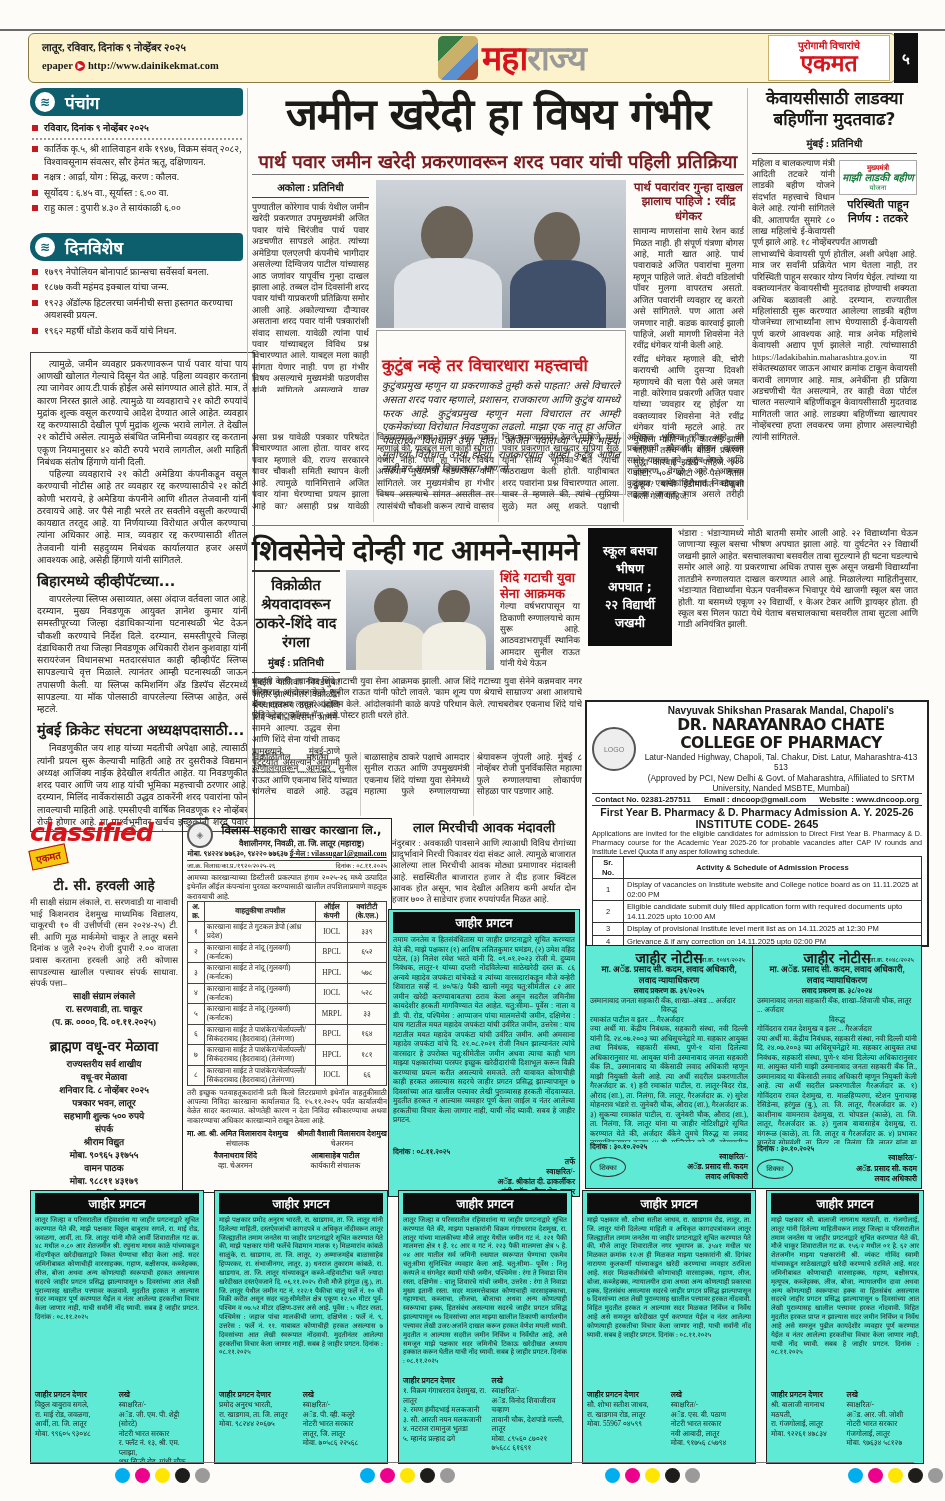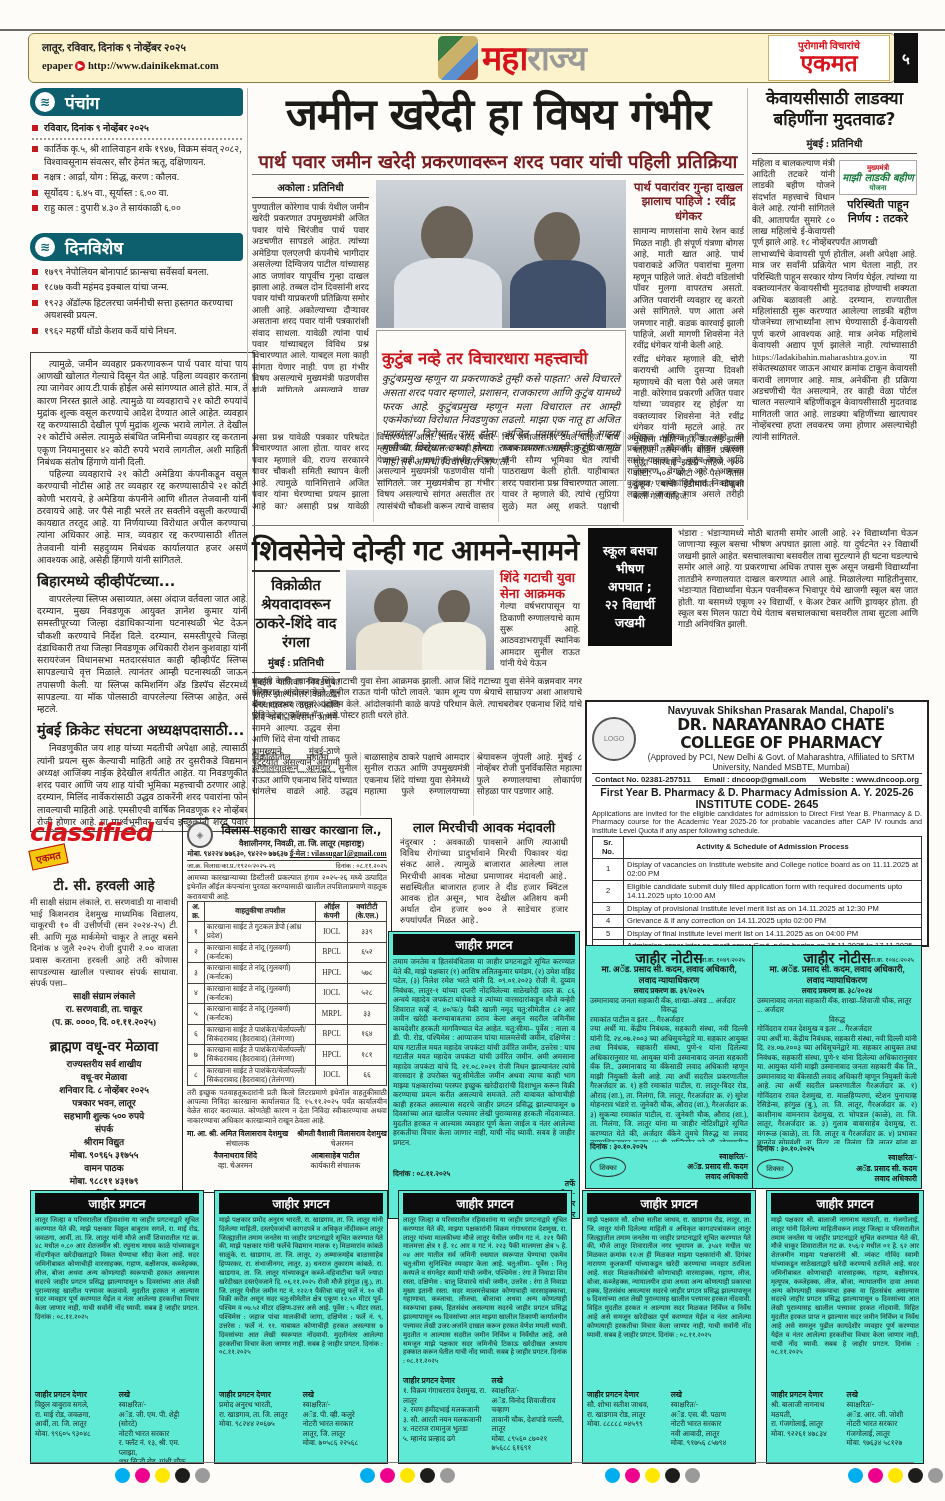--- a/index.html
+++ b/index.html
@@ -174,21 +174,21 @@
       <div class="byline">अकोला : प्रतिनिधी</div>
       <div class="small-body just" style="height:190px;overflow:hidden;">पुण्यातील कोरेगाव पार्क येथील जमीन खरेदी प्रकरणात उपमुख्यमंत्री अजित पवार यांचे चिरंजीव पार्थ पवार अडचणीत सापडले आहेत. त्यांच्या अमेडिया एलएलपी कंपनीचे भागीदार असलेल्या दिग्विजय पाटील यांच्यासह आठ जणांवर यापूर्वीच गुन्हा दाखल झाला आहे. तब्बल दोन दिवसांनी शरद पवार यांची याप्रकरणी प्रतिक्रिया समोर आली आहे. अकोल्याच्या दौऱ्यावर असताना शरद पवार यांनी पत्रकारांशी संवाद साधला. यावेळी त्यांना पार्थ पवार यांच्याबद्दल विविध प्रश्न विचारण्यात आले. याबद्दल मला काही सांगता येणार नाही. पण हा गंभीर विषय असल्याचे मुख्यमंत्री फडणवीस यांनी सांगितले असल्याने यावर समितीच्या अहवालातून कोणत्या बाबी समोर येतात, ते पाहिले पाहिजे असे स्पष्ट मत राष्ट्रवादी शरद पवार गटाचे अध्यक्ष शरद पवार यांनी सांगितले. पार्थ पवार प्रकरणात राज्य सरकार त्यांना वाचवत आहे का?</div>
     </div>
     <div style="width:250px;">
       <div class="photo" style="width:250px;height:148px;">
         <span class="ph-head" style="left:45px;top:26px;width:52px;height:58px;"></span>
         <span class="ph-body" style="left:18px;top:78px;width:108px;height:70px;background:#dfe3e8;"></span>
         <span class="ph-head" style="left:158px;top:32px;width:46px;height:54px;"></span>
         <span class="ph-body" style="left:134px;top:80px;width:96px;height:68px;"></span>
       </div>
-      <div style="border:1px solid #999;padding:12px 5px;margin-top:2px;">
+      <div style="border:1px solid #999;padding:19px 5px;margin-top:2px;">
         <div class="quote-title">कुटुंब नव्हे तर विचारधारा महत्त्वाची</div>
         <div class="quote-body just">कुटुंबप्रमुख म्हणून या प्रकरणाकडे तुम्ही कसे पाहता? असे विचारले असता शरद पवार म्हणाले, प्रशासन, राजकारण आणि कुटुंब यामध्ये फरक आहे. कुटुंबप्रमुख म्हणून मला विचाराल तर आम्ही एकमेकांच्या विरोधात निवडणुका लढलो. माझा एक नातू हा अजित पवारांच्या विरोधात उभा होता. अजित पवारांच्या पत्नी माझ्या मुलीच्या विरोधात उभ्या होत्या. राजकारणात आम्ही कुटुंब आणत नाही तर आमची विचारधारा आणतो.</div>
       </div>
     </div>
     <div style="width:112px;">
       <div class="maroon-title">पार्थ पवारांवर गुन्हा दाखल झालाच पाहिजे : रवींद्र धंगेकर</div>
       <div class="small-body just">सामान्य माणसांना साधे रेशन कार्ड मिळत नाही. ही संपूर्ण यंत्रणा बोगस आहे, माती खात आहे. पार्थ पवाराकडे अजित पवारांचा मुलगा म्हणून पाहिले जाते. शेवटी वडिलांची पॉवर मुलगा वापरतच असतो. अजित पवारांनी व्यवहार रद्द करतो असे सांगितले. पण आता असे जमणार नाही. कडक कारवाई झाली पाहिजे, अशी मागणी शिवसेना नेते रवींद्र धंगेकर यांनी केली आहे.</div>
       <div class="small-body just" style="margin-top:2px;">रवींद्र धंगेकर म्हणाले की, चोरी करायची आणि दुसऱ्या दिवशी म्हणायचे की चला पैसे असे जमत नाही. कोरेगाव प्रकरणी अजित पवार यांच्या 'व्यवहार रद्द होईल' या वक्तव्यावर शिवसेना नेते रवींद्र धंगेकर यांनी म्हटले आहे. तर चुकीला माफी नाही, कारवाई झाली पाहिजे. तसेच जैन बोर्डिंग प्रकरणी सुद्धा कारवाई झाली पाहिजे. ३०० कोटी, ५०० कोटी हे पैसे येतात कुठून? यांची ईडीमार्फत चौकशी केली गेली पाहिजे.</div>
     </div>
   </div>
@@ -196,21 +196,21 @@
   <div class="abs small-body just" style="left:252px;top:432px;width:492px;height:90px;column-count:4;column-gap:8px;column-rule:1px solid #ccc;overflow:hidden;">असा प्रश्न यावेळी पत्रकार परिषदेत विचारण्यात आला होता. यावर शरद पवार म्हणाले की, राज्य सरकारने यावर चौकशी समिती स्थापन केली आहे. त्यामुळे यानिमित्ताने अजित पवार यांना घेरण्याचा प्रयत्न झाला आहे का? असाही प्रश्न यावेळी विचारण्यात आला. त्यावर शरद पवार म्हणाले की, याबद्दल मला काही सांगता येणार नाही. पण हा गंभीर विषय असल्याने मुख्यमंत्री फडणवीस यांनी सांगितले. जर मुख्यमंत्रीच हा गंभीर विषय असल्याचे सांगत असतील तर त्यासंबंधी चौकशी करून त्याचे वास्तव चित्र समाजासमोर ठेवले पाहिजे. पार्थ पवार प्रकरणात खासदार सुप्रिया सुळे यांनी सौम्य भूमिका घेत त्यांची पाठराखण केली होती. याहीबाबत शरद पवारांना प्रश्न विचारण्यात आला. यावर ते म्हणाले की, त्यांचे (सुप्रिया सुळे) मत असू शकते. पक्षाची अधिकृत भूमिका हीच आहे की प्रकरणाची चौकशी होऊन वास्तव समोर यायला हवे. कुटुंब वेगळे आणि राजकारण वेगळे आहे. आमच्या कुटुंबात एकमेकांविरोधात निवडणुका लढल्या जातात, मात्र असले तरीही कुटुंबाची विचारधारा एकच आहे असे शरद पवार म्हणाले आहेत.</div>
 
   <div class="abs" style="left:752px;top:88px;width:165px;">
     <div style="font-family:'DejaVu Sans',sans-serif;font-weight:900;font-size:17px;text-align:center;line-height:1.25;">केवायसीसाठी लाडक्या बहिणींना मुदतवाढ?</div>
     <div class="byline" style="margin-top:5px;">मुंबई : प्रतिनिधी</div>
     <div style="overflow:hidden;">
       <div style="float:right;width:78px;margin:2px 0 2px 4px;">
         <div style="border:1px solid #aaa;background:#fff;text-align:center;padding:2px;">
           <div style="color:#c8161c;font-size:7px;font-weight:bold;">मुख्यमंत्री</div>
           <div style="color:#1b7a3d;font-family:'DejaVu Sans',sans-serif;font-weight:900;font-size:10px;font-style:italic;line-height:1.15;">माझी लाडकी बहीण</div>
-          <div style="color:#1b7a3d;font-size:7px;font-weight:bold;">योजना</div>
+          <div style="color:#1b7a3d;font-size:7px;font-weight:normal;">योजना</div>
         </div>
         <div style="font-family:'DejaVu Sans',sans-serif;font-weight:900;font-size:11px;text-align:center;line-height:1.3;margin-top:3px;">परिस्थिती पाहून निर्णय : तटकरे</div>
       </div>
       <div class="small-body just">महिला व बालकल्याण मंत्री आदिती तटकरे यांनी लाडकी बहीण योजने संदर्भात महत्त्वाचे विधान केले आहे. त्यांनी सांगितले की, आतापर्यंत सुमारे ८० लाख महिलांचे ई-केवायसी पूर्ण झाले आहे. १८ नोव्हेंबरपर्यंत आणखी</div>
     </div>
     <div class="small-body just" style="height:245px;overflow:hidden;">लाभार्थ्यांचे केवायसी पूर्ण होतील, अशी अपेक्षा आहे. मात्र जर सर्वांनी प्रक्रियेत भाग घेतला नाही, तर परिस्थिती पाहून सरकार योग्य निर्णय घेईल. त्यांच्या या वक्तव्यानंतर केवायसीची मुदतवाढ होण्याची शक्यता अधिक बळावली आहे. दरम्यान, राज्यातील महिलांसाठी सुरू करण्यात आलेल्या लाडकी बहीण योजनेच्या लाभार्थ्यांना लाभ घेण्यासाठी ई-केवायसी पूर्ण करणे आवश्यक आहे. मात्र अनेक महिलांचे केवायसी अद्याप पूर्ण झालेले नाही. त्यांच्यासाठी https://ladakibahin.maharashtra.gov.in या संकेतस्थळावर जाऊन आधार क्रमांक टाकून केवायसी करावी लागणार आहे. मात्र, अनेकींना ही प्रक्रिया अडचणीची येत असल्याने, तर काही वेळा पोर्टल चालत नसल्याने बहिणींकडून केवायसीसाठी मुदतवाढ मागितली जात आहे. लाडक्या बहिणींच्या खात्यावर नोव्हेंबरचा हप्ता लवकरच जमा होणार असल्याचेही त्यांनी सांगितले.</div>
   </div>
 
   <div class="abs rule-h" style="left:252px;top:525px;width:492px;"></div>
   <div class="abs sh-head" style="left:252px;top:530px;width:330px;">शिवसेनेचे दोन्ही गट आमने-सामने</div>
@@ -242,20 +242,21 @@
 जखमी</div>
     <div class="small-body just" style="height:162px;overflow:hidden;">भंडारा : भंडाऱ्यामध्ये मोठी बातमी समोर आली आहे. २२ विद्यार्थ्यांना घेऊन जाणाऱ्या स्कूल बसचा भीषण अपघात झाला आहे. या दुर्घटनेत २२ विद्यार्थी जखमी झाले आहेत. बसचालकाचा बसवरील ताबा सुटल्याने ही घटना घडल्याचे समोर आले आहे. या प्रकरणाचा अधिक तपास सुरू असून जखमी विद्यार्थ्यांना तातडीने रुग्णालयात दाखल करण्यात आले आहे. मिळालेल्या माहितीनुसार, भंडाऱ्यात विद्यार्थ्यांना घेऊन पवनीवरून भिवापूर येथे खाजगी स्कूल बस जात होती. या बसमध्ये एकूण २२ विद्यार्थी, १ केअर टेकर आणि ड्रायव्हर होता. ही स्कूल बस मिलन फाटा येथे येताच बसचालकाचा बसवरील ताबा सुटला आणि गाडी अनियंत्रित झाली.</div>
   </div>
 
   <div class="abs phad" style="left:585px;top:700px;width:330px;height:237px;padding:3px 5px;">
     <div style="display:flex;gap:4px;align-items:center;">
       <div class="logo-circ">LOGO</div>
       <div style="flex:1;">
         <div class="t1">Navyuvak Shikshan Prasarak Mandal, Chapoli's</div>
         <div class="t2">DR. NARAYANRAO CHATE COLLEGE OF PHARMACY</div>
+        <div class="t3">Latur-Nanded Highway, Chapoli, Tal. Chakur, Dist. Latur, Maharashtra-413 513</div>
         <div class="t3">(Approved by PCI, New Delhi &amp; Govt. of Maharashtra, Affiliated to SRTM University, Nanded MSBTE, Mumbai)</div>
       </div>
     </div>
     <div class="contactrow">
       <span>Contact No. 02381-257511</span>
       <span>Email : dncoop@gmail.com</span>
       <span>Website : www.dncoop.org</span>
     </div>
     <div style="font-weight:bold;font-size:10.5px;text-align:center;">First Year B. Pharmacy &amp; D. Pharmacy Admission A. Y. 2025-26</div>
     <div style="font-weight:bold;font-size:11px;text-align:center;">INSTITUTE CODE- 2645</div>
@@ -426,21 +427,21 @@
         </div>
       <div>
           <div>आबासाहेब पाटील</div>
           <div style="font-weight:normal;">कार्यकारी संचालक</div>
         </div>
     </div>
   </div>
 
   <div class="abs" style="left:388px;top:818px;width:192px;">
     <div style="font-family:'DejaVu Sans',sans-serif;font-weight:900;font-size:13px;text-align:center;">लाल मिरचीची आवक मंदावली</div>
-    <div class="just" style="font-size:8.6px;line-height:1.3;margin:2px 12px 4px;font-family:Liberation Mono, monospace;">नंदुरबार : अवकाळी पावसाने आणि त्याआधी विविध रोगांच्या प्रादुर्भावाने मिरची पिकावर यंदा संकट आले. त्यामुळे बाजारात आलेल्या लाल मिरचीची आवक मोठ्या प्रमाणावर मंदावली आहे. सद्यस्थितीत बाजारात हजार ते दीड हजार क्विंटल आवक होत असून, भाव देखील अतिशय कमी अर्थात दोन हजार ७०० ते साडेचार हजार रुपयांपर्यंत मिळत आहे.</div>
+    <div class="just" style="font-size:8.6px;line-height:1.3;margin:2px 4px 4px;">नंदुरबार : अवकाळी पावसाने आणि त्याआधी विविध रोगांच्या प्रादुर्भावाने मिरची पिकावर यंदा संकट आले. त्यामुळे बाजारात आलेल्या लाल मिरचीची आवक मोठ्या प्रमाणावर मंदावली आहे. सद्यस्थितीत बाजारात हजार ते दीड हजार क्विंटल आवक होत असून, भाव देखील अतिशय कमी अर्थात दोन हजार ७०० ते साडेचार हजार रुपयांपर्यंत मिळत आहे.</div>
     <div class="notice" style="height:282px;padding:2px 4px;">
       <div class="bh">जाहीर प्रगटन</div>
       <div class="tiny just" style="height:212px;overflow:hidden;margin-top:2px;">तमाम जनतेस व हितसंबंधितास या जाहीर प्रगटनाद्वारे सूचित करण्यात येते की, माझे पक्षकार (१) आशिष ललितकुमार घमंडम, (२) उमेश वहिद पटेल, (३) निलेश रमेश भरते यांनी दि. ०९.०१.२०२३ रोजी मे. दुय्यम निबंधक, लातूर-१ यांच्या दप्तरी नोंदविलेल्या साठेखरेदी दस्त क्र. ८६ अन्वये महादेव जपकंटा यांचेकडे व त्यांच्या वारसदारांकडून मौजे बन्हेरी शिवारात सर्व्हे नं. ४०/फ/३ पैकी खाली नमूद चतु:सीमेतील ८२ आर जमीन खरेदी करण्याबाबतचा ठराव केला असून सदरील जमिनीस कायदेशीर हरकती मागविण्यात येत आहेत. चतु:सीमा– पूर्वेस : नाला व डी. पी. रोड, पश्चिमेस : आप्पाजन पांचा मालमत्तेची जमीन, दक्षिणेस : याच गटातील मयत महादेव जपकंटा यांची उर्वरित जमीन, उत्तरेस : याच गटातील मयत महादेव जपकंटा यांची उर्वरित जमीन. अमी अमसाना महादेव जपकंटा यांचे दि. २१.०८.२०२१ रोजी निधन झाल्यानंतर त्यांचे वारसदार हे उपरोक्त चतु:सीमेतील जमीन अथवा त्याचा काही भाग माझ्या पक्षकारांच्या परस्पर इच्छुक खरेदीदारांची दिशाभूल करून विक्री करण्याचा प्रयत्न करीत असल्याचे समजते. तरी याबाबत कोणाचीही काही हरकत असल्यास सदरचे जाहीर प्रगटन प्रसिद्ध झाल्यापासून ७ दिवसांच्या आत खालील पत्त्यावर लेखी पुराव्यासह हरकती नोंदवाव्यात. मुदतीत हरकत न आल्यास व्यवहार पूर्ण केला जाईल व नंतर आलेल्या हरकतीचा विचार केला जाणार नाही, याची नोंद घ्यावी. सबब हे जाहीर प्रगटन.</div>
       <div class="tiny" style="font-weight:bold;">दिनांक : ०८.११.२०२५</div>
       <div class="sig prelines" style="text-align:right;">तर्फे
 स्वाक्षरित/-
 अॅड. श्रीकांत दी. ढाकर्लीकर
 नंदी स्टॉप, औसा रोड, लातूर
 मोबा. ९४२२४ ४०००९</div>
     </div>
@@ -548,21 +549,21 @@
     </div>
   </div>
   <div class="abs notice" style="left:582px;top:1190px;width:164px;height:268px;padding:2px 4px;">
     <div class="bh">जाहीर प्रगटन</div>
     <div class="tiny just" style="height:172px;overflow:hidden;margin-top:2px;font-size:6.8px;">माझे पक्षकार सौ. शोभा सतीश जाधव, रा. खाडगाव रोड, लातूर, ता. जि. लातूर यांनी दिलेल्या माहिती व अधिकृत कागदपत्रांवरून लातूर जिल्ह्यातील तमाम जनतेस या जाहीर प्रगटनाद्वारे सूचित करण्यात येते की, मौजे लातूर शिवारातील नगर भूमापन क्र. ३५४१ मधील घर मिळकत क्रमांक १२/अ ही मिळकत माझ्या पक्षकारांनी श्री. दिगंबर नारायण कुलकर्णी यांच्याकडून खरेदी करण्याचा व्यवहार ठरविला आहे. सदर मिळकतीसंबंधी कोणाचाही वारसाहक्क, गहाण, लीज, बोजा, कब्जेहक्क, न्यायालयीन दावा अथवा अन्य कोणत्याही प्रकारचा हक्क, हितसंबंध असल्यास सदरचे जाहीर प्रगटन प्रसिद्ध झाल्यापासून ७ दिवसांच्या आत लेखी पुराव्यासह खालील पत्त्यावर हरकत नोंदवावी. विहित मुदतीत हरकत न आल्यास सदर मिळकत निर्विघ्न व निर्वेध आहे असे समजून खरेदीखत पूर्ण करण्यात येईल व नंतर आलेल्या कोणत्याही हरकतीचा विचार केला जाणार नाही, याची सर्वांनी नोंद घ्यावी. सबब हे जाहीर प्रगटन. दिनांक : ०८.११.२०२५</div>
     <div style="display:flex;justify-content:space-between;margin-top:2px;">
       <div style="width:49%;">
         <div class="sig">जाहीर प्रगटन देणार</div>
         <div class="tiny prelines">सौ. शोभा सतीश जाधव,
 रा. खाडगाव रोड, लातूर
-मोबा. ८८८८८ ०४५९९</div>
+मोबा. 55967 ०४५९९</div>
       </div>
       <div style="width:49%;">
         <div class="sig">लखे</div>
         <div class="tiny prelines">स्वाक्षरित/-
 अॅड. एस. बी. पठाण
 नोटरी भारत सरकार
 नवी आबादी, लातूर
 मोबा. ९१७५६ ८५७९४</div>
       </div>
     </div>

